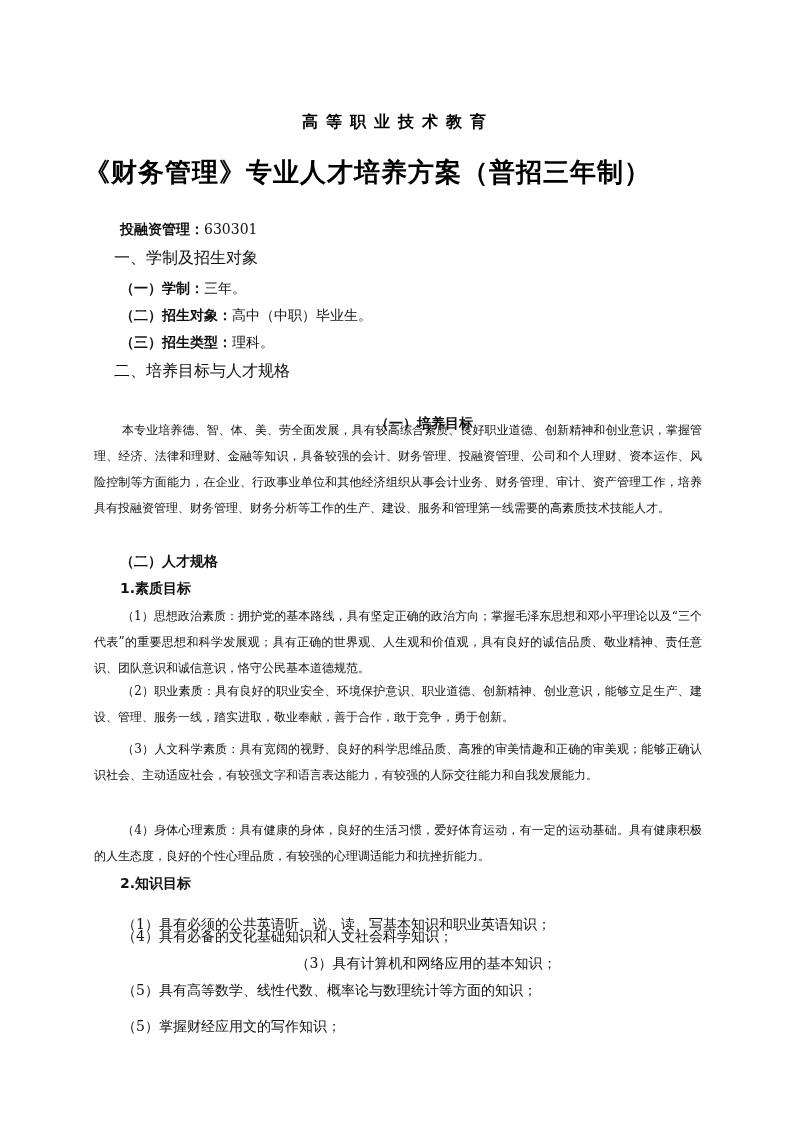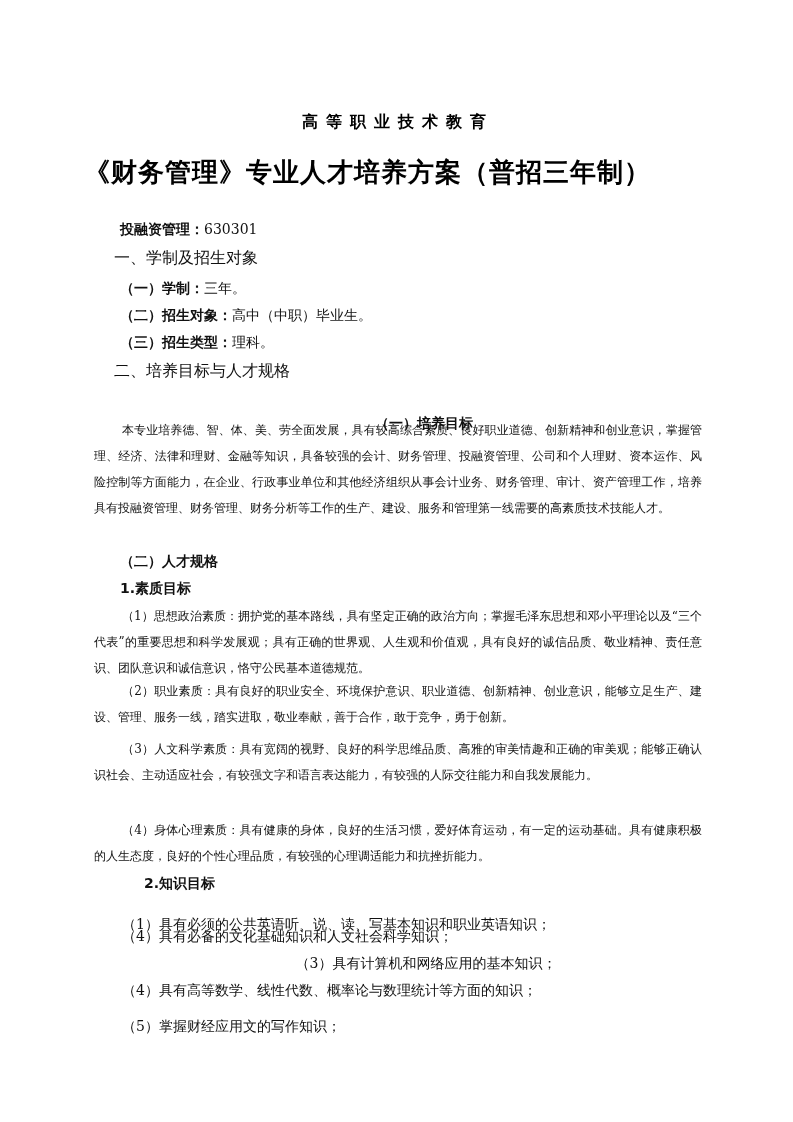--- a/index.html
+++ b/index.html
@@ -51,21 +51,21 @@
   <div class="para" style="top:417px;">本专业培养德、智、体、美、劳全面发展，具有较高综合素质、良好职业道德、创新精神和创业意识，掌握管理、经济、法律和理财、金融等知识，具备较强的会计、财务管理、投融资管理、公司和个人理财、资本运作、风险控制等方面能力，在企业、行政事业单位和其他经济组织从事会计业务、财务管理、审计、资产管理工作，培养具有投融资管理、财务管理、财务分析等工作的生产、建设、服务和管理第一线需要的高素质技术技能人才。</div>
 
   <div class="line sub lbl" style="top:549px;font-family:Liberation Serif, serif;">（二）人才规格</div>
   <div class="line sub lbl" style="top:575px;">1.素质目标</div>
 
   <div class="para" style="top:603px;">（1）思想政治素质：拥护党的基本路线，具有坚定正确的政治方向；掌握毛泽东思想和邓小平理论以及“三个代表”的重要思想和科学发展观；具有正确的世界观、人生观和价值观，具有良好的诚信品质、敬业精神、责任意识、团队意识和诚信意识，恪守公民基本道德规范。</div>
   <div class="para" style="top:678px;">（2）职业素质：具有良好的职业安全、环境保护意识、职业道德、创新精神、创业意识，能够立足生产、建设、管理、服务一线，踏实进取，敬业奉献，善于合作，敢于竞争，勇于创新。</div>
   <div class="para" style="top:736px;">（3）人文科学素质：具有宽阔的视野、良好的科学思维品质、高雅的审美情趣和正确的审美观；能够正确认识社会、主动适应社会，有较强文字和语言表达能力，有较强的人际交往能力和自我发展能力。</div>
   <div class="para" style="top:817px;">（4）身体心理素质：具有健康的身体，良好的生活习惯，爱好体育运动，有一定的运动基础。具有健康积极的人生态度，良好的个性心理品质，有较强的心理调适能力和抗挫折能力。</div>
 
-  <div class="line sub lbl" style="top:870px;margin-left:24px;">2.知识目标</div>
+  <div class="line sub lbl" style="top:870px;">2.知识目标</div>
 
   <div class="line item" style="top:897px;margin-top:14px;">（1）具有必须的公共英语听、说、读、写基本知识和职业英语知识；</div>
   <div class="line item" style="top:923px;">（4）具有必备的文化基础知识和人文社会科学知识；</div>
   <div class="line item" style="top:950px;text-align:center;">（3）具有计算机和网络应用的基本知识；</div>
-  <div class="line item" style="top:977px;">（4）具有高等数学、线性代数、概率论与数理统计等方面的知识；</div>
+  <div class="line item" style="top:977px;">（5）具有高等数学、线性代数、概率论与数理统计等方面的知识；</div>
   <div class="line item" style="top:1013px;">（5）掌握财经应用文的写作知识；</div>
 
 </div>
 
 </body></html>

